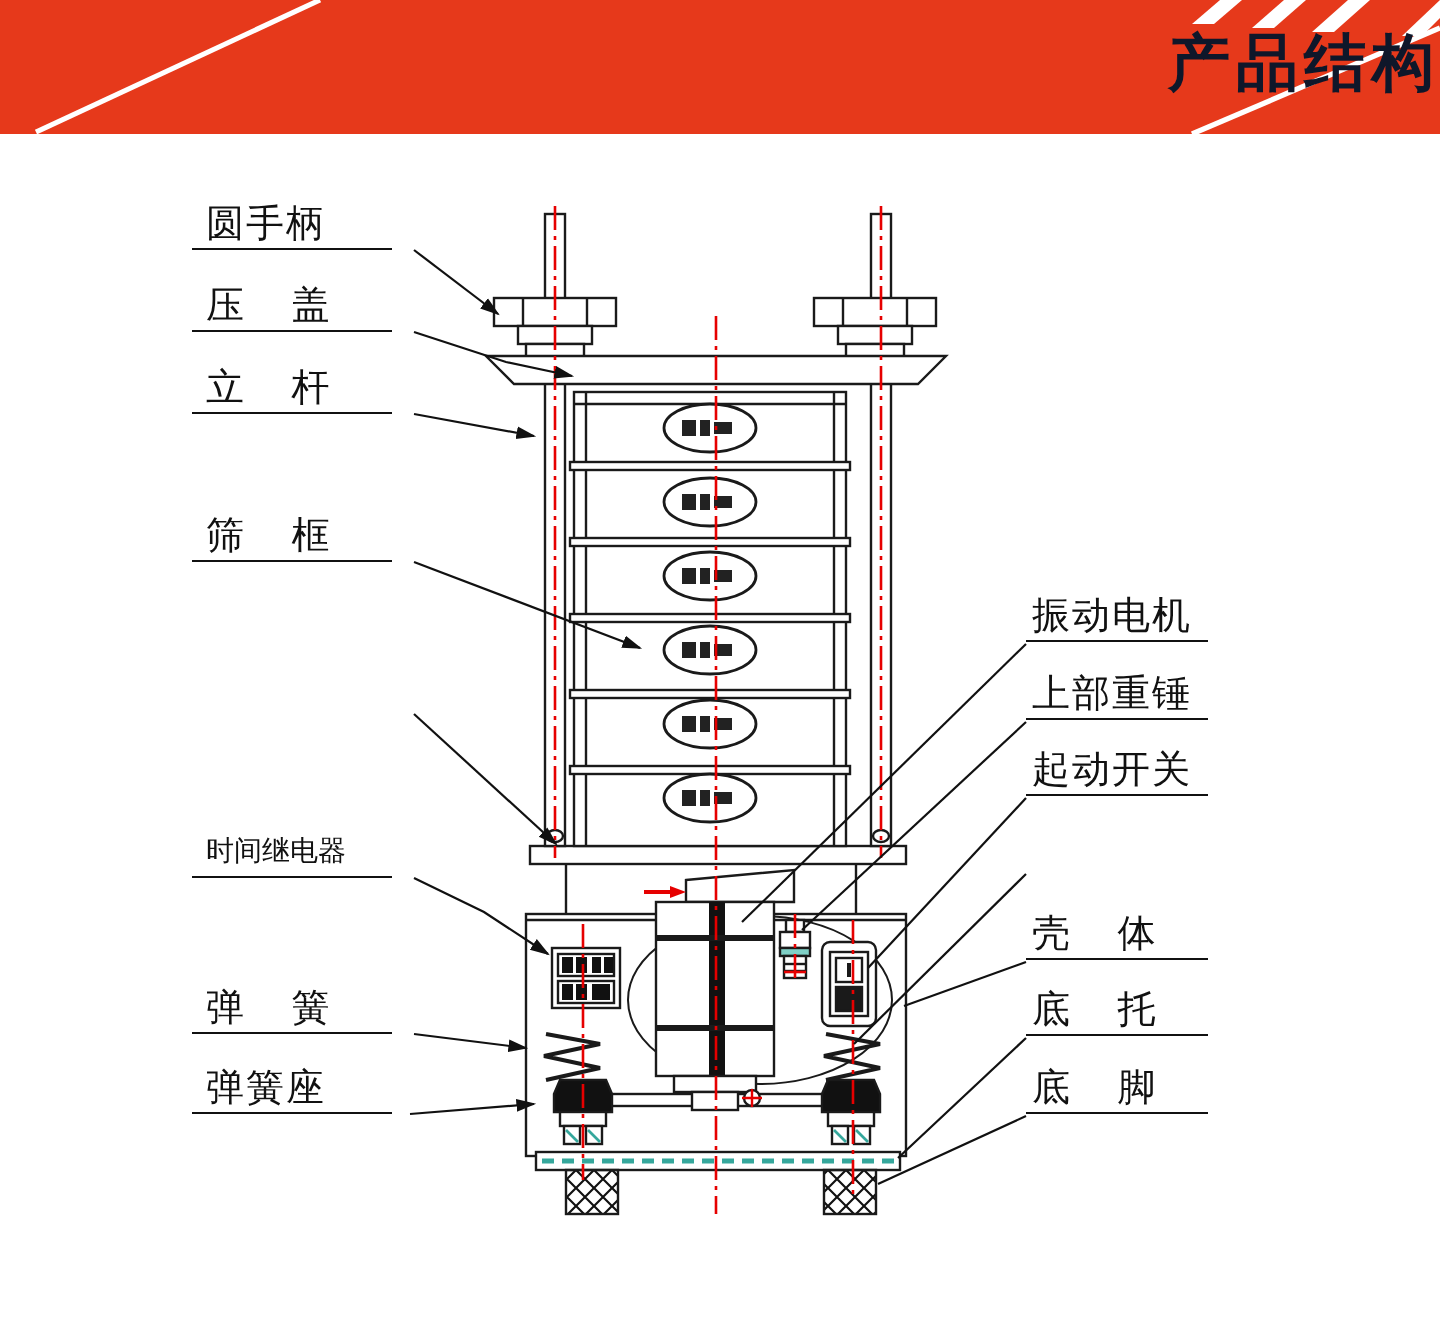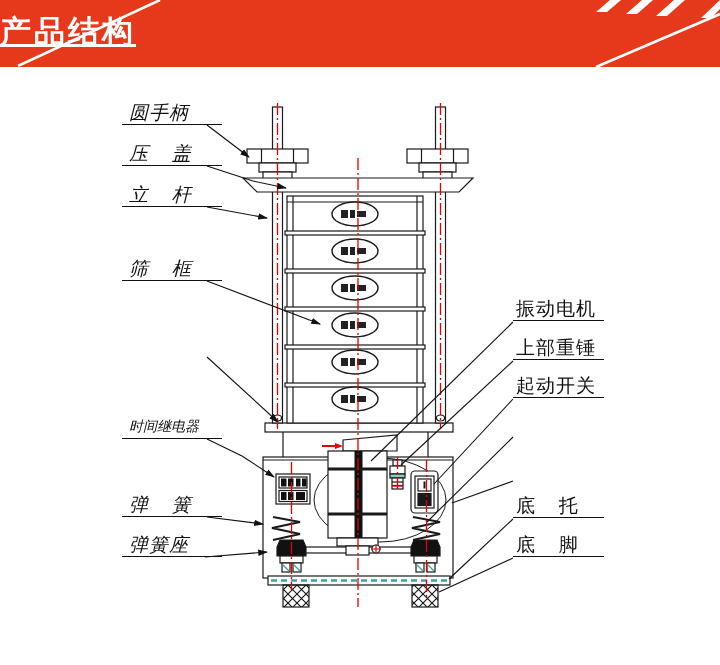--- a/index.html
+++ b/index.html
@@ -5,36 +5,35 @@
   html,body{margin:0;padding:0;}
   body{
     width:720px;height:665px;position:relative;background:#ffffff;overflow:hidden;
     font-family:"Liberation Serif","DejaVu Serif",serif;
   }
   
   .banner{
     position:absolute;left:0;top:0;width:720px;height:67px;background:#e6391b;
   }
   .banner-title{
-    position:absolute;left:0;top:11px;width:720px;text-align:left;
-    color:#ffffff;font-size:31px;font-weight:bold;letter-spacing:3px;
+    position:absolute;left:0;top:11px;width:720px;text-align:right;
+    color:#0f172a;font-size:31px;font-weight:bold;letter-spacing:3px;
     font-family:"Liberation Sans","DejaVu Sans",sans-serif;
-    text-decoration:underline;
   }
   .banner svg{position:absolute;left:0;top:0;}
   
   .stage{position:absolute;left:0;top:0;width:720px;height:665px;}
   .stage svg{position:absolute;left:0;top:0;}
   
   .plabel{
     position:absolute;height:24px;line-height:24px;
     border-bottom:1.6px solid #111111;color:#111111;
     font-size:19px;letter-spacing:1px;white-space:nowrap;overflow:visible;
   }
-  .plabel.left{left:122px;width:100px;padding-left:7px;box-sizing:border-box;font-style:italic;}
+  .plabel.left{left:96px;width:100px;padding-left:7px;box-sizing:border-box;}
   .plabel.right{left:513px;width:91px;padding-left:3px;box-sizing:border-box;}
   .plabel.spread{word-spacing:17px;}
   .l1{top:101px}.l2{top:142px}.l3{top:183px}.l4{top:257px}
   .l5{top:333px}.l6{top:415px;letter-spacing:0;font-size:14px}.l7{top:493px}.l8{top:533px}
   .r1{top:297px}.r2{top:336px}.r3{top:374px}.r4{top:413px}
   .r5{top:456px}.r6{top:494px}.r7{top:533px}
 </style>
 </head>
 <body>
 
@@ -249,20 +248,21 @@
   <div class="plabel left l2 spread">压 盖</div>
   <div class="plabel left l3 spread">立 杆</div>
   <div class="plabel left l4 spread">筛 框</div>
   <div class="plabel left l6">时间继电器</div>
   <div class="plabel left l7 spread">弹 簧</div>
   <div class="plabel left l8">弹簧座</div>
 
   <div class="plabel right r1">振动电机</div>
   <div class="plabel right r2">上部重锤</div>
   <div class="plabel right r3">起动开关</div>
+  <div class="plabel right r5 spread">壳 体</div>
   <div class="plabel right r6 spread">底 托</div>
   <div class="plabel right r7 spread">底 脚</div>
 
   <div class="banner">
     <svg width="720" height="67" viewBox="0 0 720 67">
       <g>
         <line x1="18" y1="66" x2="160" y2="0" stroke="#ffffff" stroke-width="2.6"></line>
         <line x1="596" y1="67" x2="720" y2="14" stroke="#ffffff" stroke-width="2.6"></line>
         <g fill="#ffffff">
           <polygon points="596,12 610,0 621,0 607,12"></polygon>

